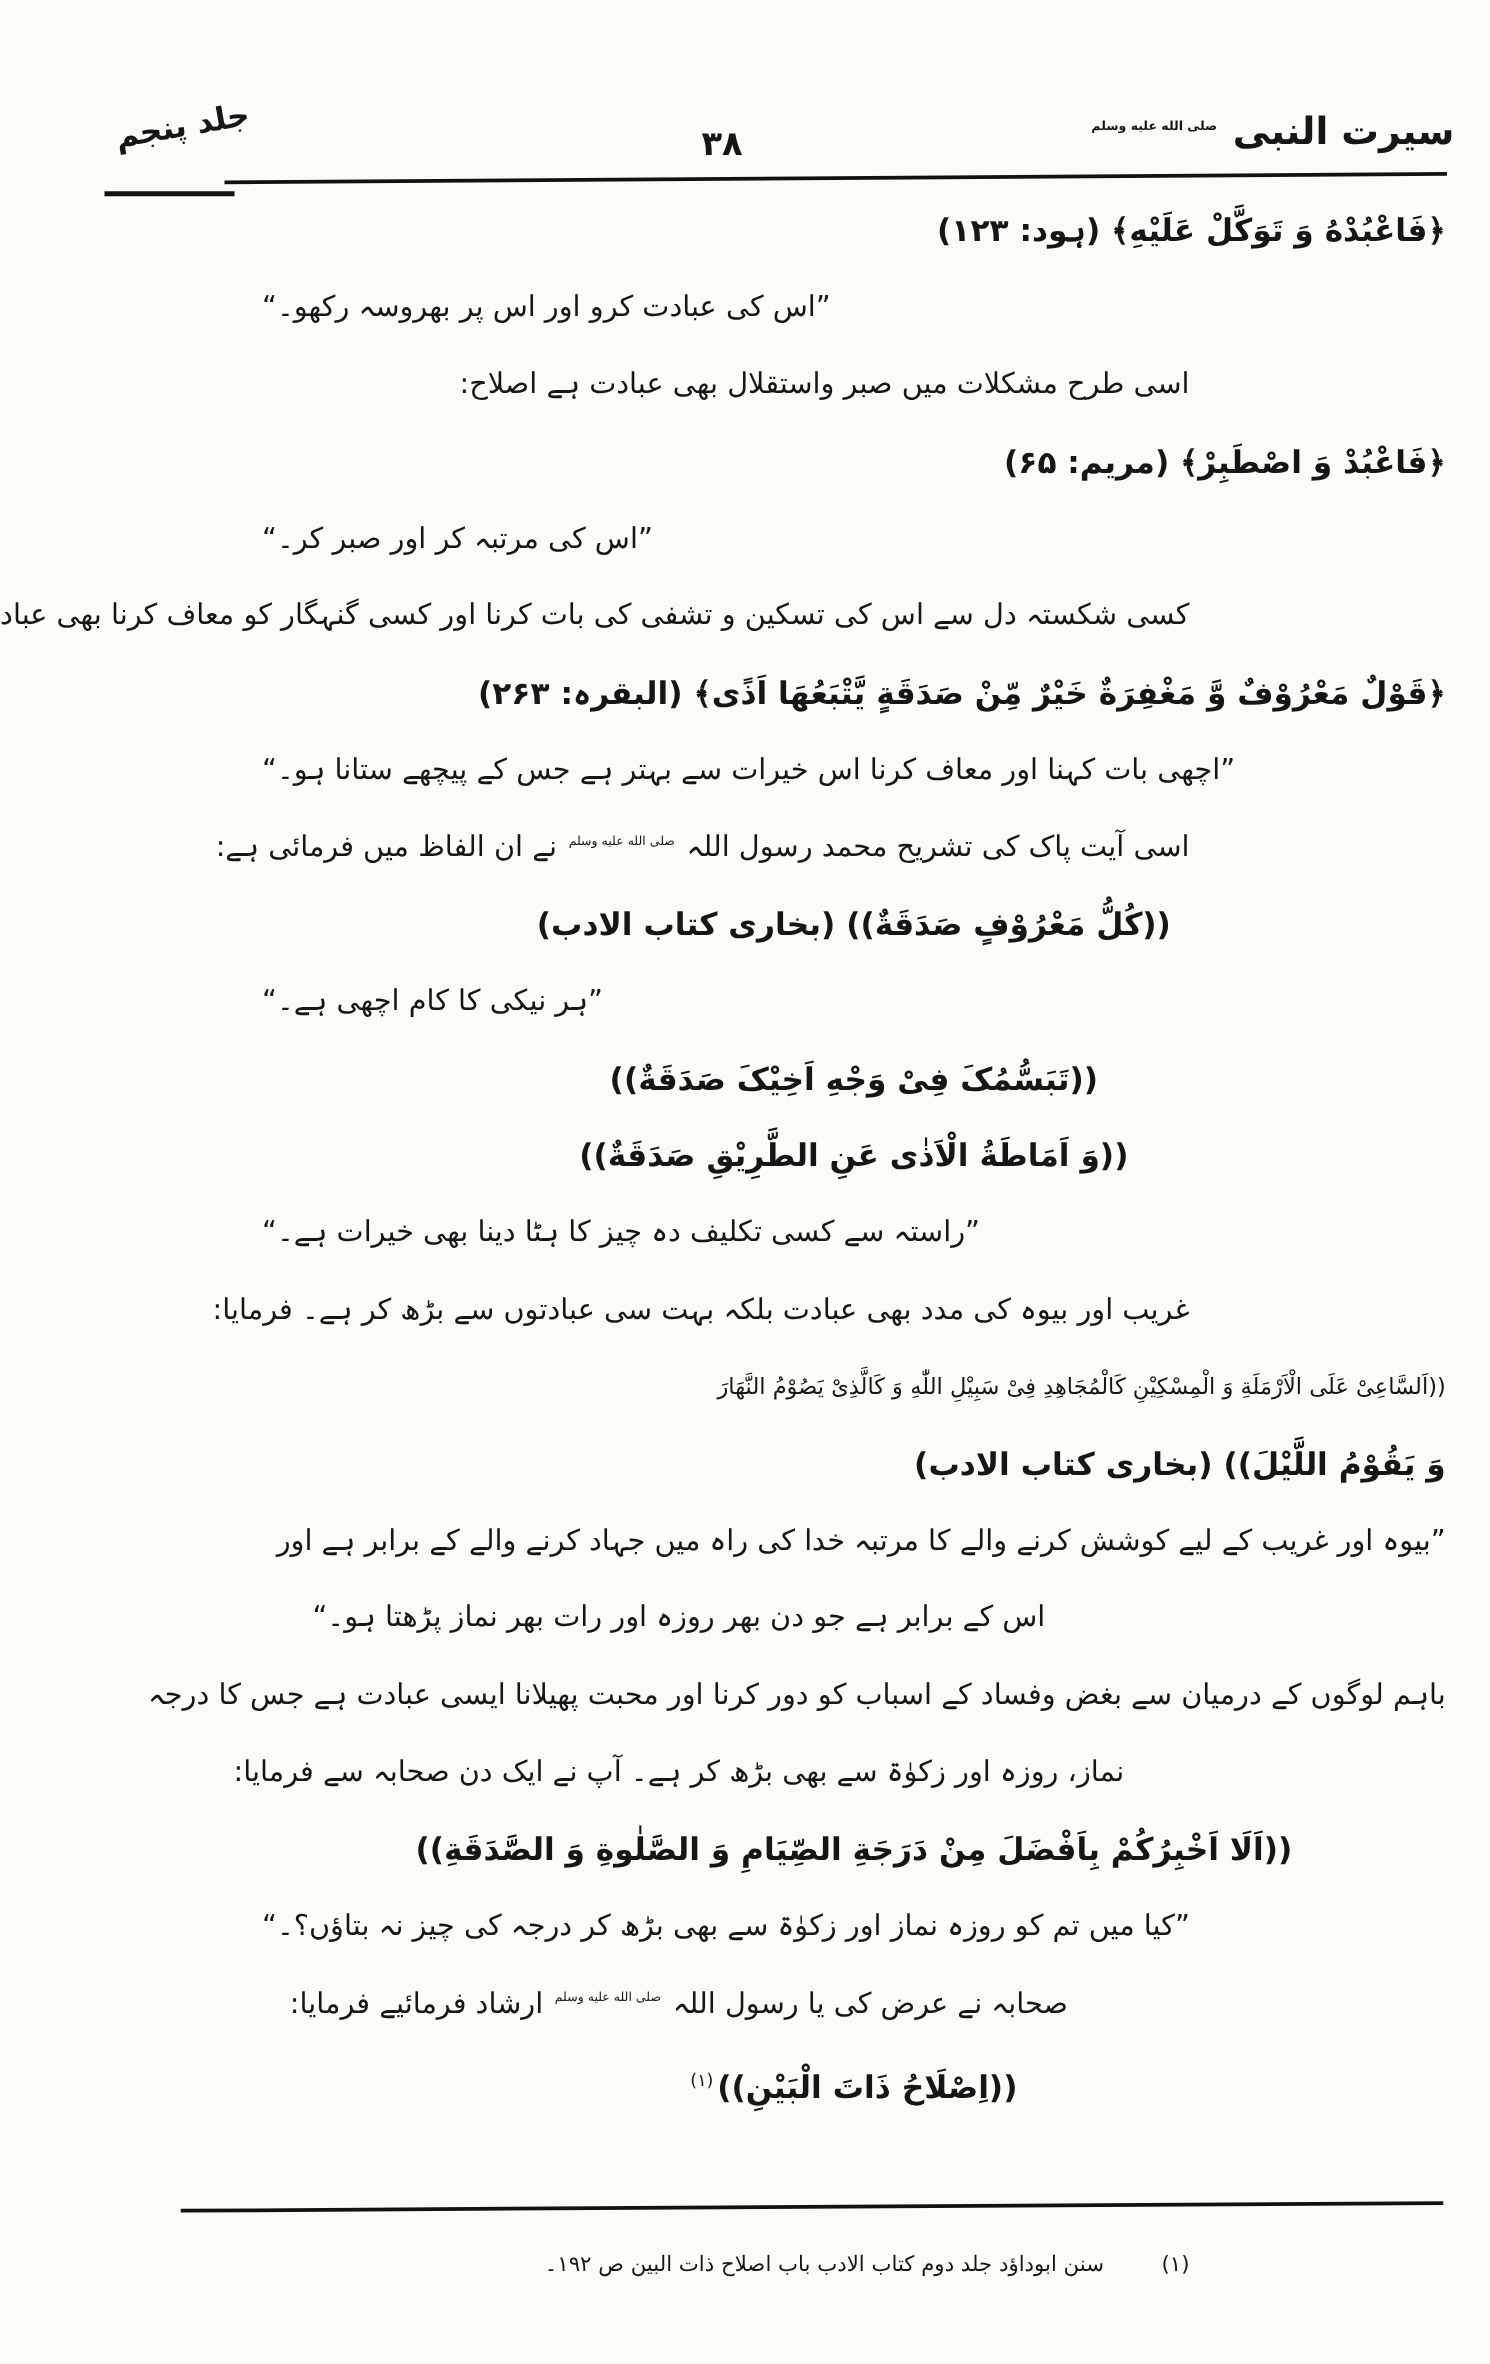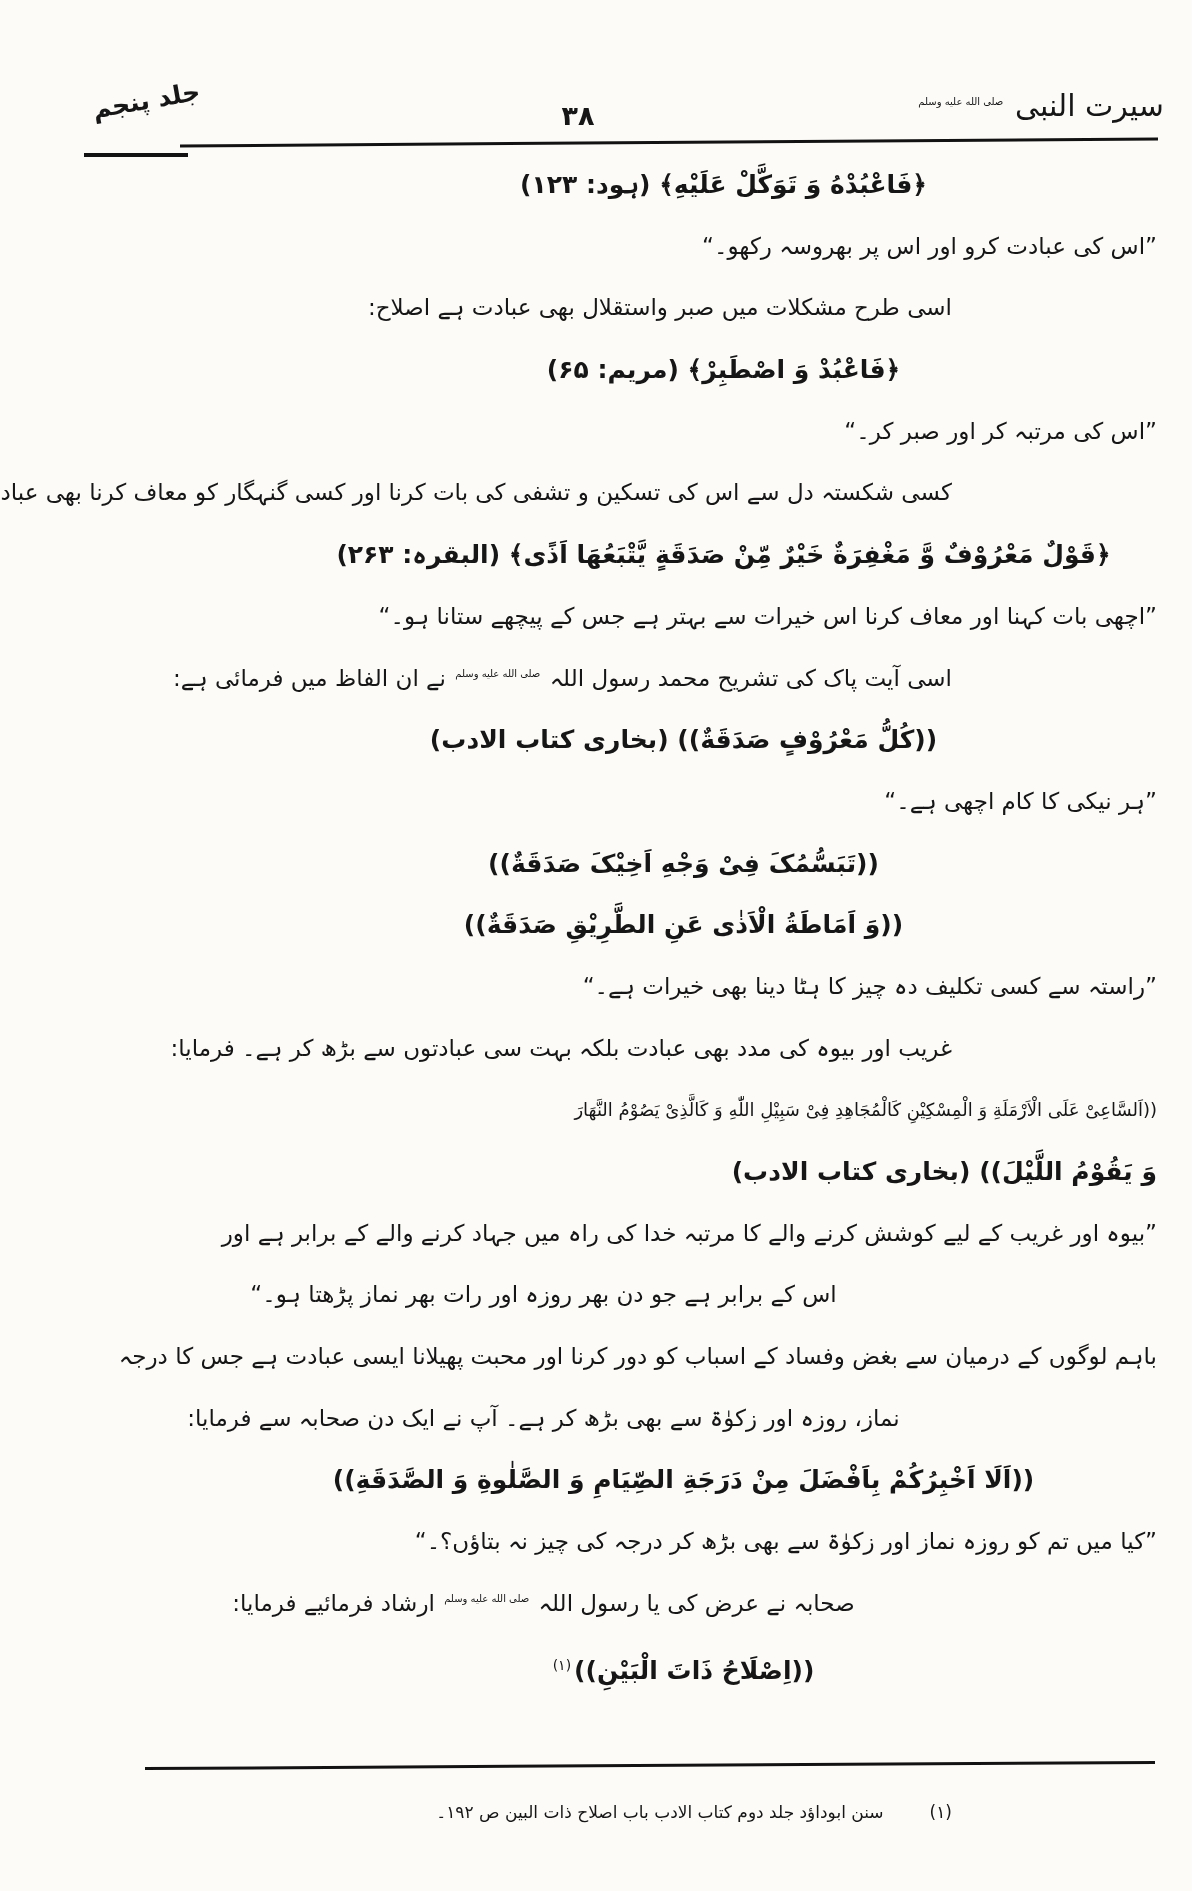--- a/index.html
+++ b/index.html
@@ -8,21 +8,21 @@
     width:1192px;height:1891px;
     margin:0 auto;
     background:#fcfbf8;
     font-family:"DejaVu Sans",sans-serif;
     color:#161616;
     overflow:hidden;
   }
   
   .hdr-title{
     position:absolute;top:88px;right:28px;
-    direction:rtl;font-size:30px;font-weight:normal;white-space:nowrap;
+    direction:rtl;font-size:30px;font-weight:bold;white-space:nowrap;
   }
   .hdr-pagenum{
     position:absolute;top:100px;left:0;width:100%;
     text-align:center;font-size:27px;font-weight:bold;
     transform:translateX(-18px);
   }
   .hdr-volume{
     position:absolute;top:86px;left:92px;
     font-size:25px;font-weight:bold;white-space:nowrap;
     transform:rotate(-10deg);
@@ -40,25 +40,25 @@
     position:absolute;top:154px;left:40px;width:1117px;
     direction:rtl;
   }
   .line{
     height:61.7px;line-height:61.7px;
     white-space:nowrap;font-size:23px;
   }
   .saw{font-size:10px;line-height:10px;vertical-align:super;margin:0 2px;}
   sup.fn-ref{font-size:14px;font-weight:normal;vertical-align:super;margin-right:3px;}
   
-  .t-verse       {text-align:center;padding-left:250px;font-weight:bold;font-size:25px;}
+  .t-verse       {padding-left:250px;font-weight:bold;font-size:25px;}
   .t-hadith      {text-align:center;padding-left:170px;font-weight:bold;font-size:25px;}
   .t-hadith-wide {text-align:right;font-weight:normal;font-size:18px;}
   .t-hadith-end  {text-align:right;padding-left:35px;font-weight:bold;font-size:25px;}
-  .t-trans       {text-align:right;padding-left:170px;}
+  .t-trans       {text-align:left;padding-left:170px;}
   .t-para-start  {text-align:right;padding-right:205px;}
   .t-para        {text-align:right;}
   .t-para-end    {text-align:center;padding-right:110px;}
   
   .fn-sep{
     position:absolute;top:1764px;left:145px;width:1010px;height:3px;
     background:#121212;transform:rotate(-0.35deg);
   }
   .footnote{
     position:absolute;top:1790px;right:240px;

